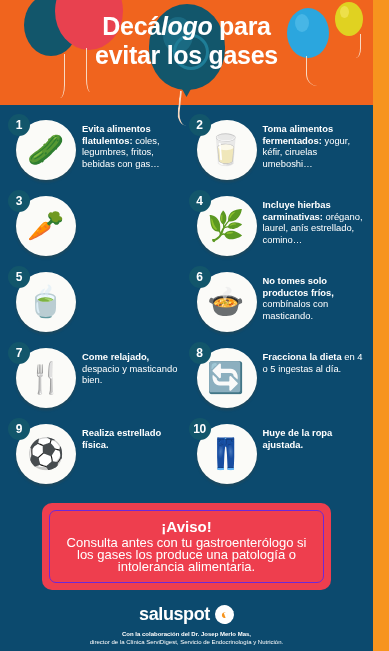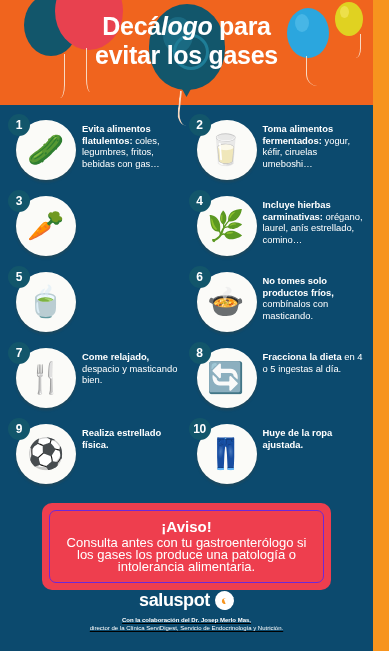--- a/index.html
+++ b/index.html
@@ -79,21 +79,21 @@
   .aviso-outer{
     margin:9px 42px 0 42px;background:#EE3E4E;border-radius:10px;padding:7px;
   }
   .aviso-inner{
     border:1px solid #6d28d9;border-radius:7px;padding:7px 10px 9px 10px;text-align:center;
   }
   .aviso-title{color:#ffffff;font-weight:bold;font-size:15px;line-height:18px;}
   .aviso-body{color:#ffffff;font-size:13px;line-height:12px;margin-top:1px;}
 
   
-  .footer{text-align:center;text-decoration:underline;}
+  .footer{text-align:center;padding-top:14px;}
   .brand{display:inline-flex;align-items:center;justify-content:center;gap:5px;}
   .brand-name{color:#ffffff;font-weight:bold;font-size:18px;letter-spacing:-0.4px;}
   .brand-mark{
     width:19px;height:19px;border-radius:50%;background:#ffffff;color:#F7941E;
     display:flex;align-items:center;justify-content:center;font-size:13px;font-weight:bold;
     transform:rotate(-20deg);
   }
   .credit{color:#ffffff;font-size:6px;line-height:8px;margin-top:5px;font-weight:bold;}
   .credit .l2{font-weight:normal;}
 </style>

